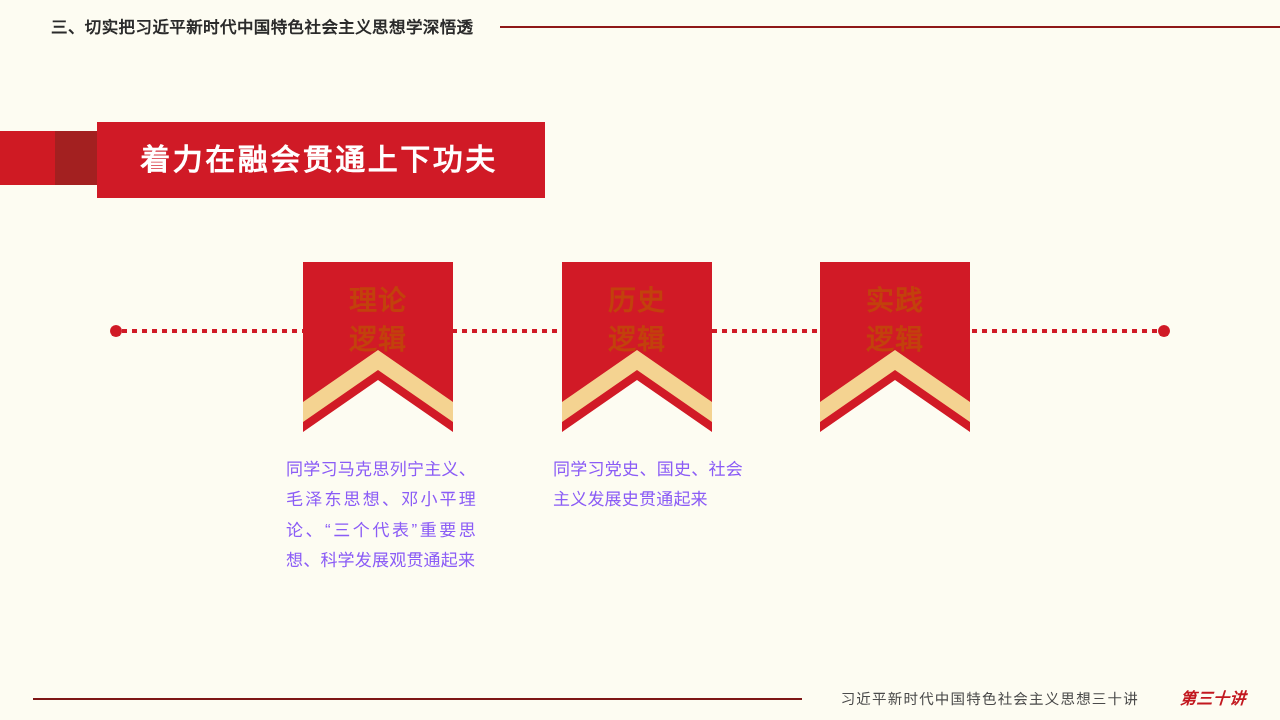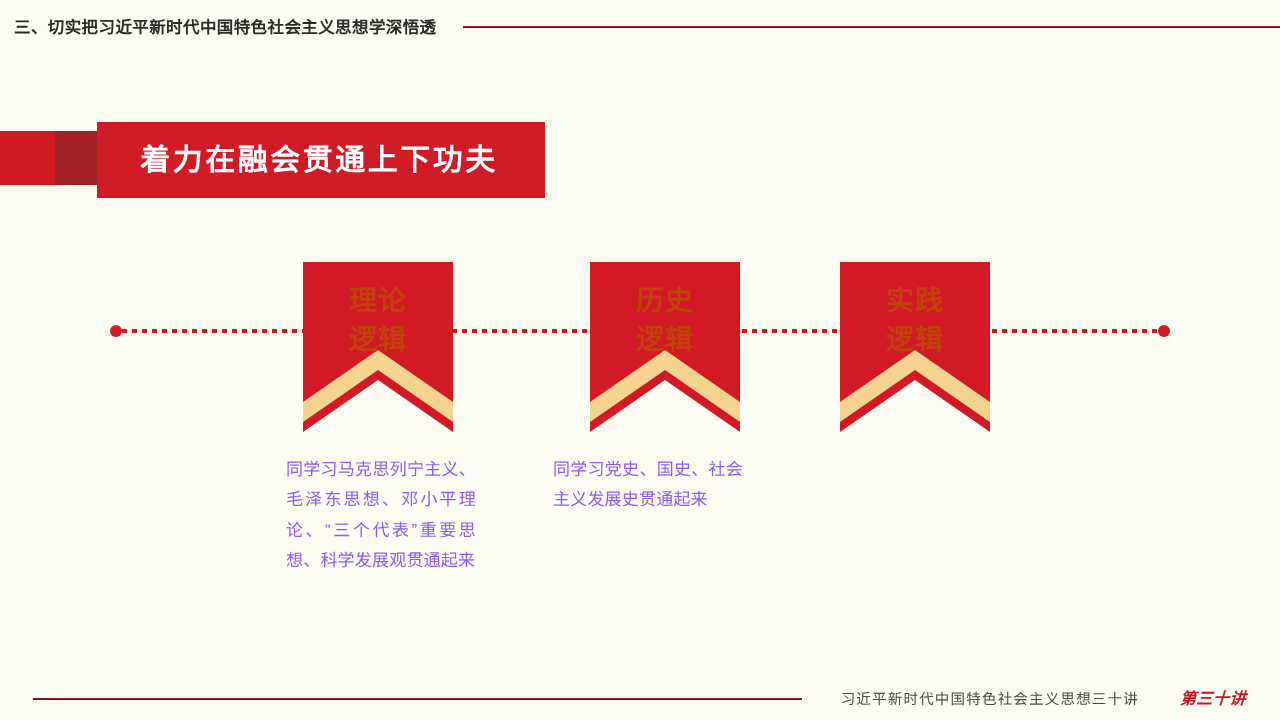--- a/index.html
+++ b/index.html
@@ -29,21 +29,21 @@
   .slide-header {
     position: absolute;
     left: 0;
     top: 10px;
     width: 1280px;
     height: 34px;
     display: flex;
     align-items: center;
   }
   .header-title {
-    margin-left: 14px;
+    margin-left: 51px;
     font-size: 16.5px;
     font-weight: bold;
     color: #2b2b2b;
     letter-spacing: 0.4px;
     white-space: nowrap;
     line-height: 1;
   }
   .header-rule {
     margin-left: 26px;
     flex: 1 1 auto;
@@ -135,22 +135,22 @@
     width: 1280px;
     height: 170px;
   }
   .flag {
     position: absolute;
     top: 0;
     width: 150px;
     height: 170px;
   }
   .flag-1 { left: 303px; }
-  .flag-2 { left: 562px; margin-left: 28px; }
-  .flag-3 { left: 820px; margin-left: 20px; }
+  .flag-2 { left: 562px; }
+  .flag-3 { left: 820px; }
 
   .flag svg {
     position: absolute;
     left: 0;
     top: 0;
     width: 150px;
     height: 170px;
     display: block;
   }
   .flag-label {

